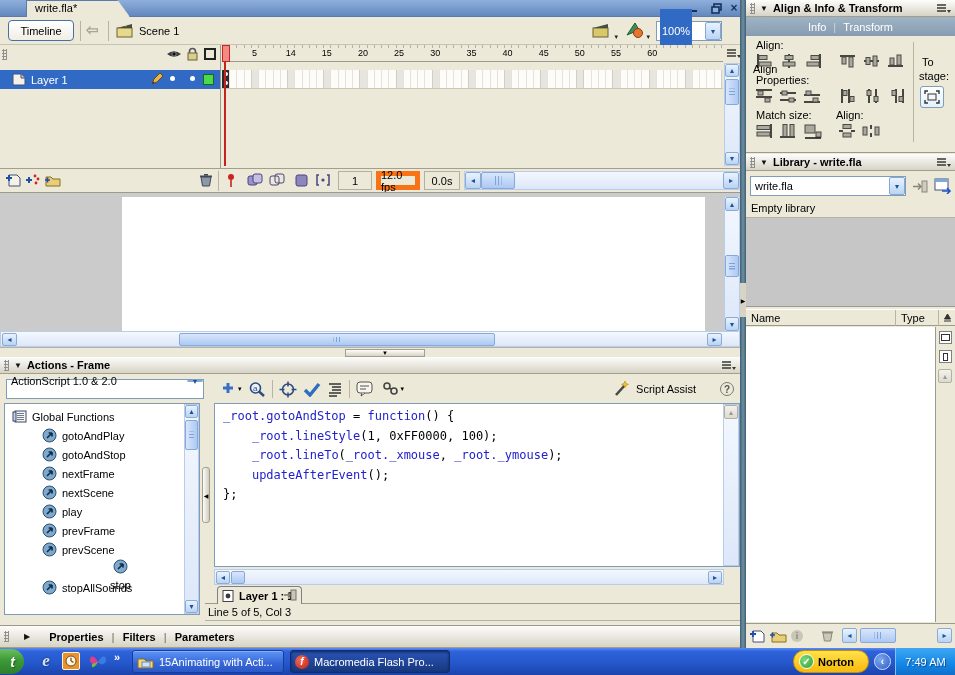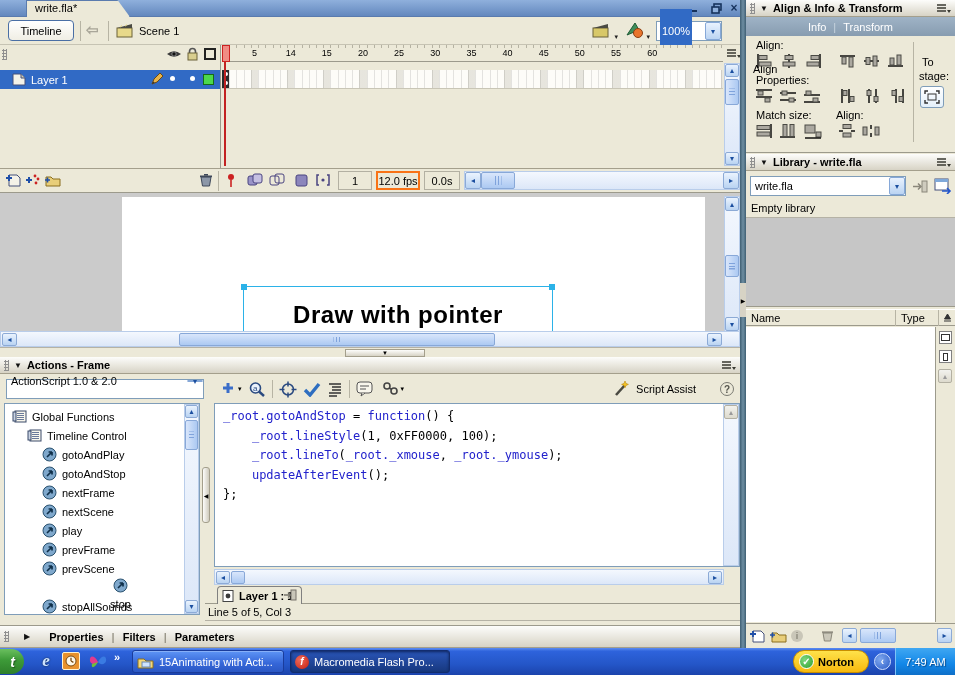--- a/index.html
+++ b/index.html
@@ -248,45 +248,40 @@
       <div class="abs" style="left:314px;top:3px;">
         <svg width="18" height="16">
             <path d="M5,3 h-2 v10 h2 M13,3 h2 v10 h-2" fill="none" stroke="#4A4480" stroke-width="1.5"></path>
             <circle cx="9" cy="8" r="1.6" fill="#4A4480"></circle>
           </svg>
       </div>
 
       <div class="abs flex" style="left:338px;top:2px;width:34px;height:19px;border:1px solid #B3B0A2;justify-content:center;background:#ECE9D8;">
         <span>1</span>
       </div>
-      <div class="abs flex" style="left:376px;top:2px;width:44px;height:19px;border:2px solid #f97316;justify-content:center;">
+      <div class="abs flex" style="left:376px;top:2px;width:44px;height:19px;border:5px solid #f97316;justify-content:center;">
         <span>12.0 fps</span>
       </div>
       <div class="abs flex" style="left:424px;top:2px;width:36px;height:19px;border:1px solid #B3B0A2;justify-content:center;">
         <span>0.0s</span>
       </div>
 
       <div class="abs sb-track" style="left:464px;top:2px;width:276px;height:19px;display:flex;">
         <div class="sb-btn" style="width:16px;height:17px;">◂</div>
         <div class="sb-thumb-h" style="width:34px;height:17px;">
             <span class="ridge-h"></span>
           </div>
         <div class="sb-btn" style="width:16px;height:17px;margin-left:auto;">▸</div>
       </div>
     </div>
   </div>
 
   <div class="abs" style="left:0;top:192px;width:740px;height:139px;background:#CBCBCB;border-top:1px solid #9C9A8C;overflow:hidden;">
     <div class="abs" style="left:122px;top:4px;width:583px;height:200px;background:#fff;"></div>
 
-    <div class="abs" style="left:243px;top:93px;width:310px;height:80px;border-top:1px solid #2BB2E8;border-left:1px solid #2BB2E8;border-right:1px solid #2BB2E8;">
-      <span class="abs" style="left:-3px;top:-3px;width:6px;height:6px;background:#2BB2E8;"></span>
-      <span class="abs" style="right:-3px;top:-3px;width:6px;height:6px;background:#2BB2E8;"></span>
-      <div style="margin-top:14px;text-align:center;font-weight:bold;font-size:24px;letter-spacing:0.5px;">Draw with pointer</div>
-    </div>
 
     <div class="abs sb-track" style="left:724px;top:3px;width:16px;height:136px;">
       <div class="sb-btn" style="width:14px;height:14px;">▴</div>
       <div class="sb-thumb-v" style="width:14px;height:22px;margin-top:44px;">
           <span class="ridge-v"></span>
         </div>
       <div class="sb-btn" style="width:14px;height:14px;position:absolute;bottom:0;">▾</div>
     </div>
   </div>
 
@@ -320,30 +315,20 @@
     <div class="abs" id="actions-tree" style="left:4px;top:46px;width:196px;height:212px;background:#fff;border:1px solid #7F9DB9;overflow:hidden;padding:3px 0 0 3px;">
         <div class="tree-item" style="padding-left: 4px;">
           <span style="display: inline-flex;">
             <svg width="15" height="13">
               <rect x="3" y="1" width="11" height="11" fill="#F8F6EC" stroke="#3A4A6A"></rect>
               <path d="M5,3.5 h7 M5,5.5 h7 M5,7.5 h7 M5,9.5 h7" stroke="#6A7A9A"></path>
               <rect x="1" y="2" width="3" height="9" fill="#C8D2E2" stroke="#3A4A6A"></rect>
             </svg>
           </span>
           <span>Global Functions</span>
-        </div>
-        <div class="tree-item" style="padding-left: 19px;">
-          <span style="display: inline-flex;">
-            <svg width="15" height="13">
-              <rect x="3" y="1" width="11" height="11" fill="#F8F6EC" stroke="#3A4A6A"></rect>
-              <path d="M5,3.5 h7 M5,5.5 h7 M5,7.5 h7 M5,9.5 h7" stroke="#6A7A9A"></path>
-              <rect x="1" y="2" width="3" height="9" fill="#C8D2E2" stroke="#3A4A6A"></rect>
-            </svg>
-          </span>
-          <span>Timeline Control</span>
         </div>
         <div class="tree-item" style="padding-left: 34px;">
           <span style="display: inline-flex;">
             <svg width="15" height="15">
               <circle cx="7.5" cy="7.5" r="6.5" fill="#7FA8CC" stroke="#28506E"></circle>
               <path d="M5,10 L10,5 M10,5 h-3.4 M10,5 v3.4" stroke="#10304A" stroke-width="1.7" fill="none"></path>
             </svg>
           </span>
           <span>gotoAndPlay</span>
         </div>

